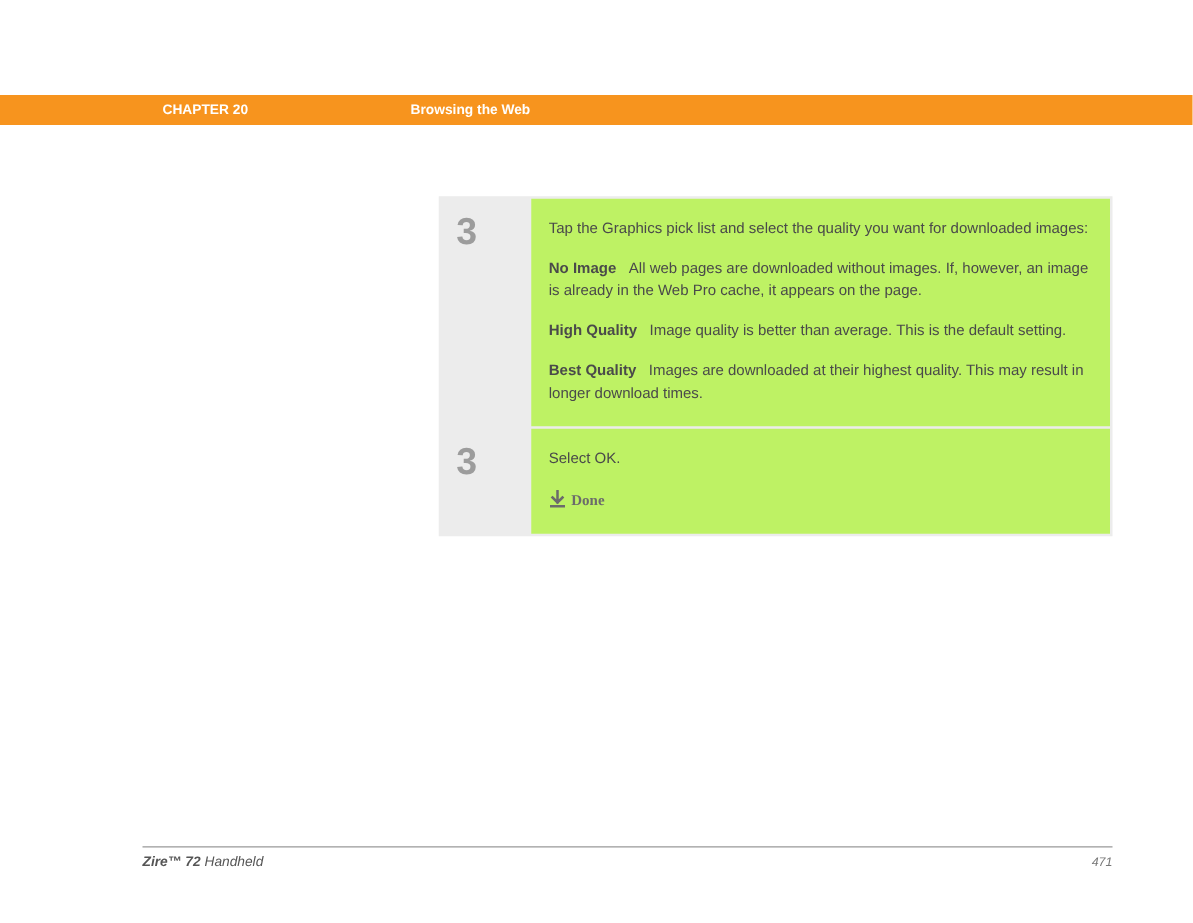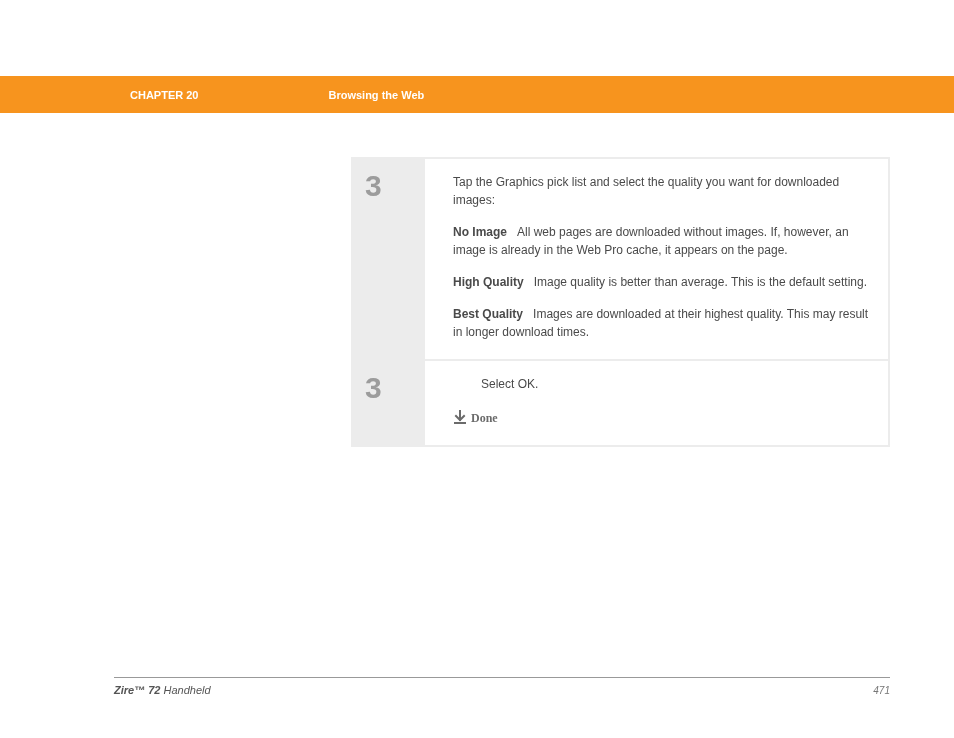--- a/index.html
+++ b/index.html
@@ -8,21 +8,21 @@
     background: #fff;
     width: 954px;
     height: 738px;
     position: relative;
   }
   .header-bar {
     position: absolute;
     top: 76px;
     left: 0;
     right: 0;
-    height: 37px;
+    height: 24px;
     background: #f7941e;
     display: flex;
     align-items: center;
     color: #fff;
     font-size: 11px;
     font-weight: bold;
   }
   .chapter-label { margin-left: 130px; }
   .section-label { margin-left: 130px; }
   .steps-container {
@@ -43,32 +43,32 @@
     width: 72px;
     background: #ececec;
     color: #9c9c9c;
     font-size: 30px;
     font-weight: 900;
     font-family: Arial, sans-serif;
     padding: 10px 0 0 12px;
     flex-shrink: 0;
   }
   .step-body {
-    background: #ffffff;
-    padding: 14px 16px 18px 28px;
+    background: #bef264;
+    padding: 14px 16px 18px 14px;
     flex: 1;
     font-size: 12px;
     color: #4a4a4a;
     line-height: 1.5;
   }
   .step-intro { margin-bottom: 14px; }
   .quality-item { margin-bottom: 14px; }
   .quality-item:last-child { margin-bottom: 0; }
   .quality-name { font-weight: bold; color: #4a4a4a; }
-  .step-text { margin-bottom: 16px; margin-left: 28px; }
+  .step-text { margin-bottom: 16px; }
   .done-row {
     display: flex;
     align-items: center;
     gap: 4px;
     font-weight: bold;
     color: #6b6b6b;
     font-family: Liberation Serif, serif;
   }
   .done-icon svg { display: block; }
   .footer {

